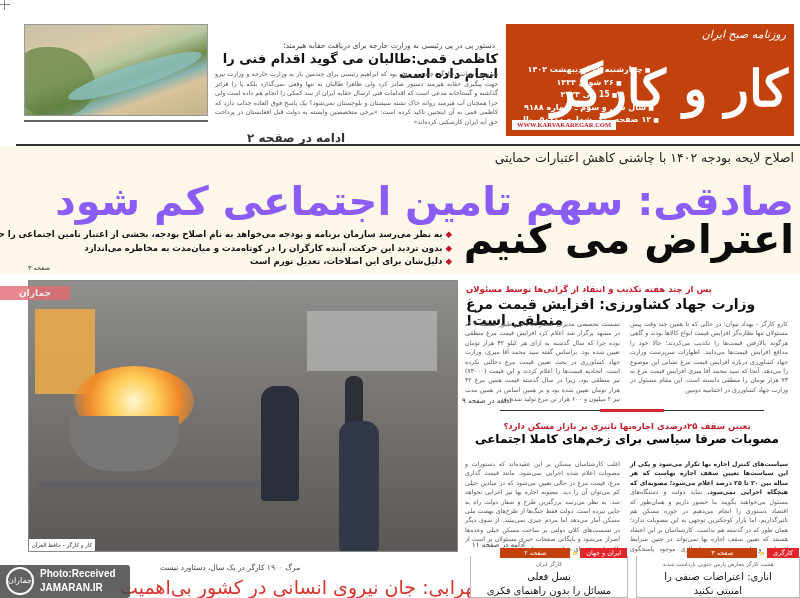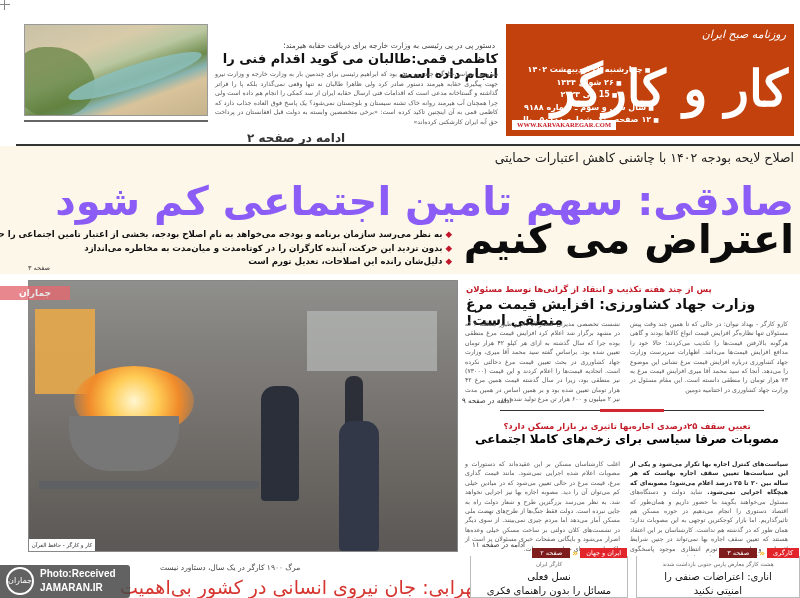--- a/index.html
+++ b/index.html
@@ -88,21 +88,21 @@
   .rs2-colR .b { font-weight:bold; color:#222; }
   .rs2-cont { left: 472px; top: 541px; font-size:7px; font-weight:normal; color:#333; }
 
   
   .teaser { top: 556px; height: 42px; border:1px solid #bbb; border-top:none; background:#fff; }
   .teaser-a { left: 636px; width: 164px; }
   .teaser-b { left: 470px; width: 158px; }
   .t-tab { position:absolute; top:-8px; right:0; height:10px; display:flex; direction:rtl; }
   .t-tab .sec { background:#e2242b; color:#fff; font-size:6.5px; line-height:10px; padding:0 6px; }
   .t-tab .chev { color:#f2b41c; font-size:9px; line-height:10px; font-weight:bold; padding:0 2px; }
-  .t-tab .pg { background:#7f1d1d; color:#fff; font-size:6.5px; line-height:10px; padding:0 8px; border-radius:0 0 0 0; }
+  .t-tab .pg { background:#c2410c; color:#fff; font-size:6.5px; line-height:10px; padding:0 24px; border-radius:0 0 0 0; }
   .t-small { position:absolute; right:0; left:0; top:5px; font-size:5.5px; color:#666; text-align:center; }
   .t-title1 { position:absolute; right:0; left:0; top:15px; font-size:10px; color:#111; text-align:center; }
   .t-title2 { position:absolute; right:0; left:0; top:29px; font-size:10px; color:#111; text-align:center; }
 </style>
 </head>
 <body>
 
 <div class="abs crosshair"></div>
 
 <div class="abs masthead">
@@ -131,21 +131,21 @@
 
 <div class="abs rule-main"></div>
 
 <div class="abs lead-band"></div>
 <div class="abs lead-kicker">اصلاح لایحه بودجه ۱۴۰۲ با چاشنی کاهش اعتبارات حمایتی</div>
 <div class="abs lead-h1">صادقی: سهم تامین اجتماعی کم شود</div>
 <div class="abs lead-h2">اعتراض می کنیم</div>
 <ul class="abs lead-bullets">
   <li><span class="dot">◆</span><span>به نظر می‌رسد سازمان برنامه و بودجه می‌خواهد به نام اصلاح بودجه، بخشی از اعتبار تامین اجتماعی را حذف کند</span></li>
   <li><span class="dot">◆</span><span>بدون تردید این حرکت، آینده کارگران را در کوتاه‌مدت و میان‌مدت به مخاطره می‌اندازد</span></li>
-  <li><span class="dot">◆</span><span>دلیل‌شان رانده این اصلاحات، تعدیل تورم است</span></li>
+  <li><span class="dot">◆</span><span>دلیل‌شان برای این اصلاحات، تعدیل تورم است</span></li>
 </ul>
 <div class="abs lead-page">صفحه ۳</div>
 
 <div class="abs photo-frame">
   <div class="bldg"></div>
   <div class="yellow"></div>
   <div class="fire"></div>
   <div class="ladle"></div>
   <div class="table"></div>
   <div class="worker3"></div>

